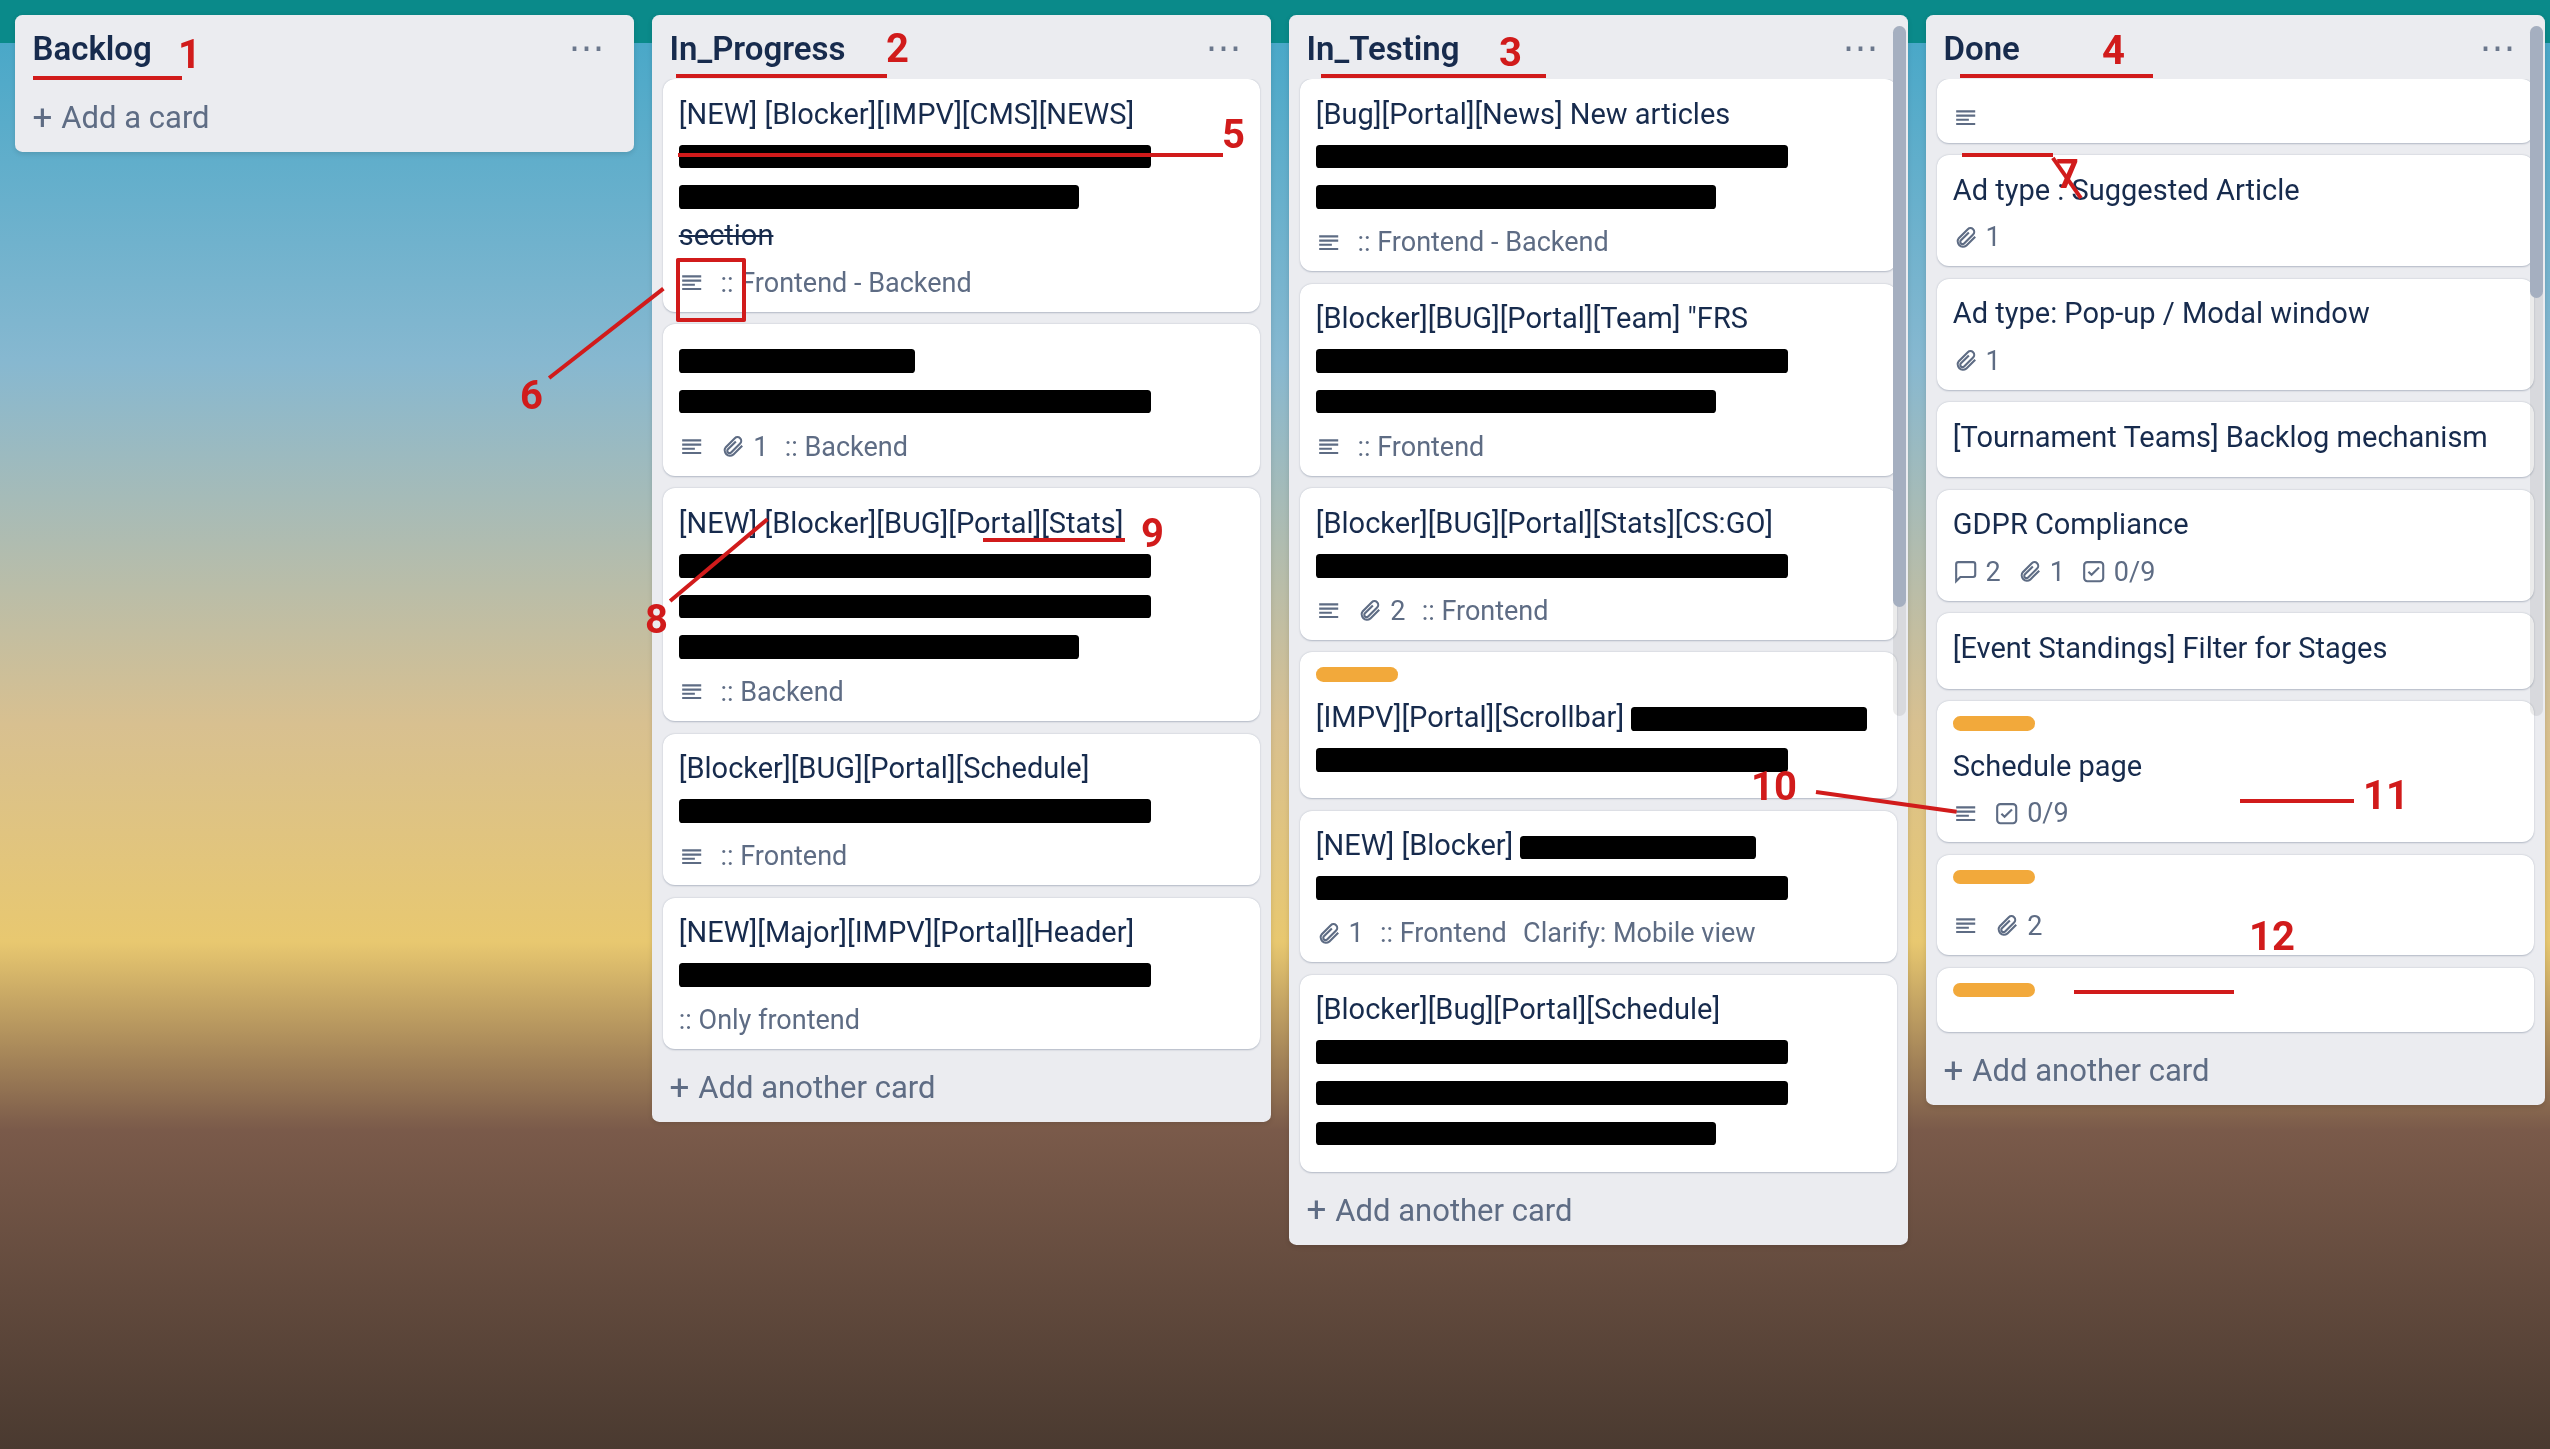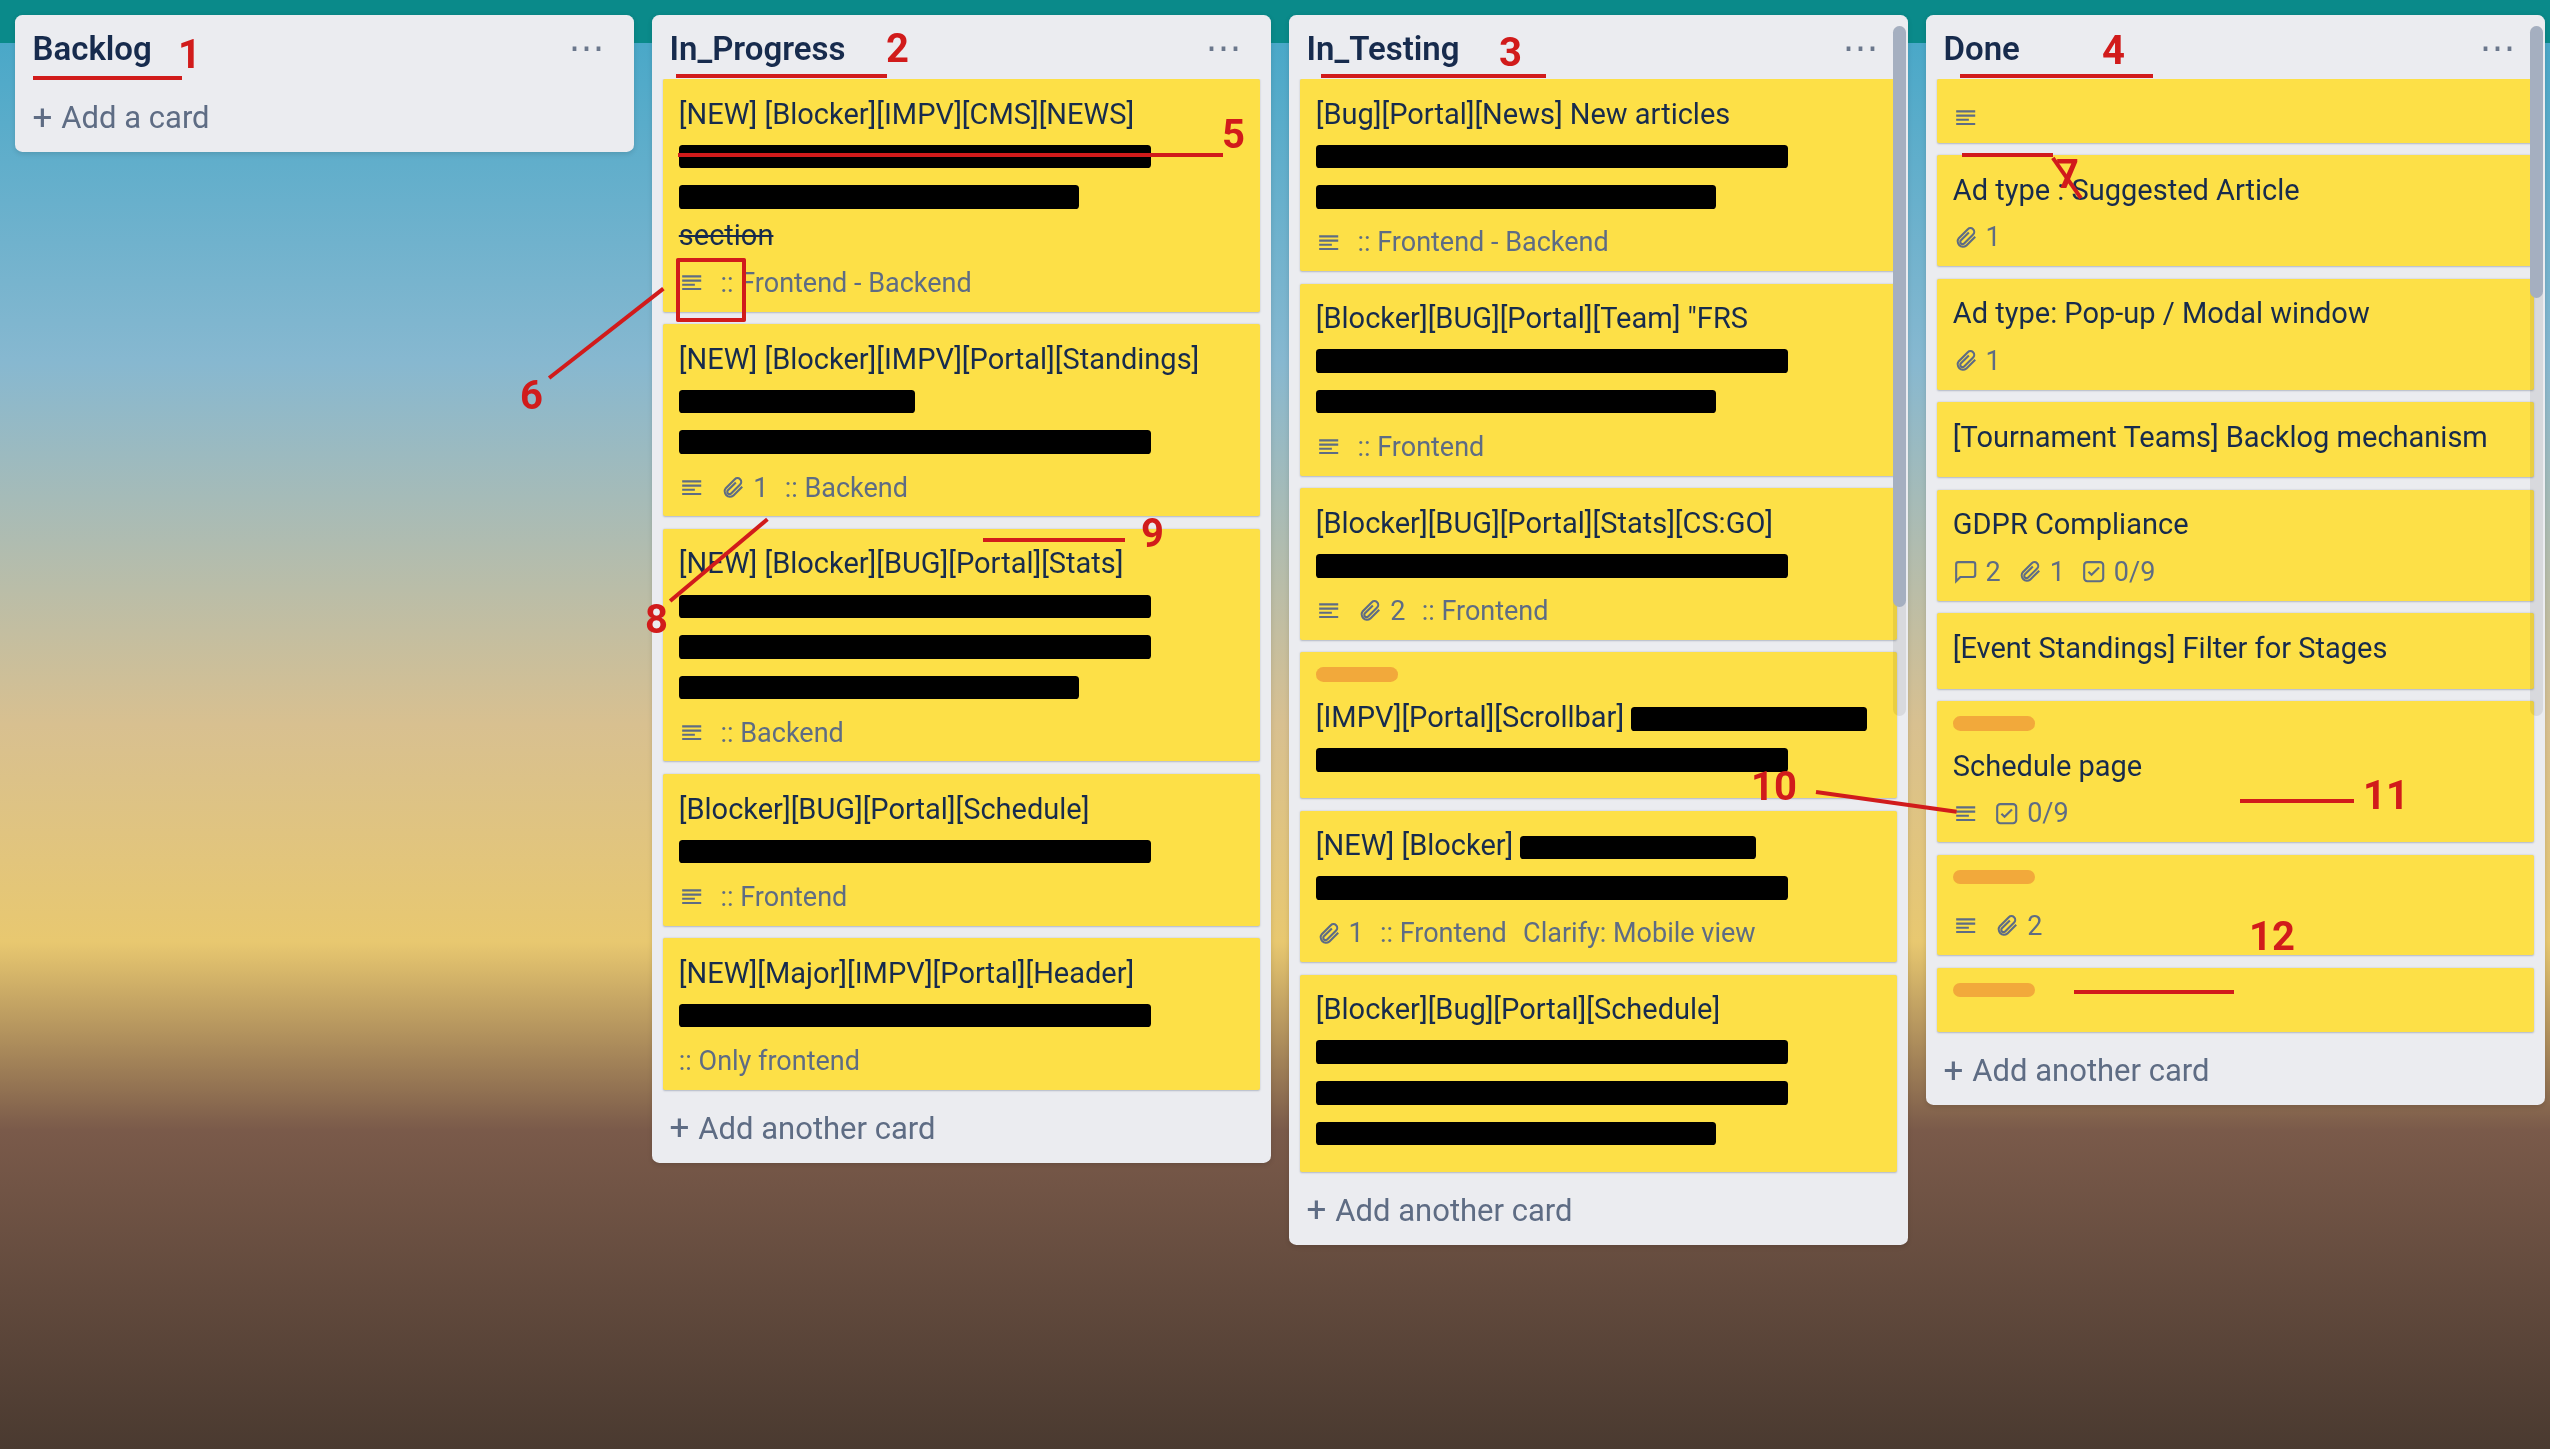--- a/index.html
+++ b/index.html
@@ -47,22 +47,22 @@
     cursor:pointer;
   }
   .cards{
     padding:0 11px 7.3px 11px;
     overflow-y:auto;
     display:flex;
     flex-direction:column;
     gap:12.7px;
   }
   .card{
-    background:#fde047;
-    border-radius:2px;
+    background:#ffffff;
+    border-radius:12px;
     box-shadow:0 0.9px 1.8px rgba(9,30,66,.25);
     padding:14.5px 16.3px 12.7px 16.3px;
     cursor:pointer;
   }
   .card-title{
     font-size:29px;
     line-height:1.4;
     color:#172b4d;
     margin-bottom:7.3px;
     word-wrap:break-word;
@@ -175,21 +175,21 @@
           <div class="card-badges">
             <span class="badge desc-icon">
               <svg viewBox="0 0 28 28" width="25.4" height="25.4">
                 <use href="#i-desc"></use>
               </svg>
             </span>
             <span class="badge">:: Frontend - Backend</span>
           </div>
         </div>
         <div class="card">
-          <div class="card-title"><span>[NEW] [Blocker][IMPV][Portal][Standings]</span> <span class="redact" style="width: 236px;"></span><br><span class="redact" style="width: 472px;"></span></div>
+          <div class="card-title"> <span class="redact" style="width: 236px;"></span><br><span class="redact" style="width: 472px;"></span></div>
           <div class="card-badges">
             <span class="badge desc-icon">
               <svg viewBox="0 0 28 28" width="25.4" height="25.4">
                 <use href="#i-desc"></use>
               </svg>
             </span>
             <span class="badge">
               <span class="attach-icon">
                 <svg viewBox="0 0 28 28" width="25.4" height="25.4">
                   <use href="#i-attach"></use>

